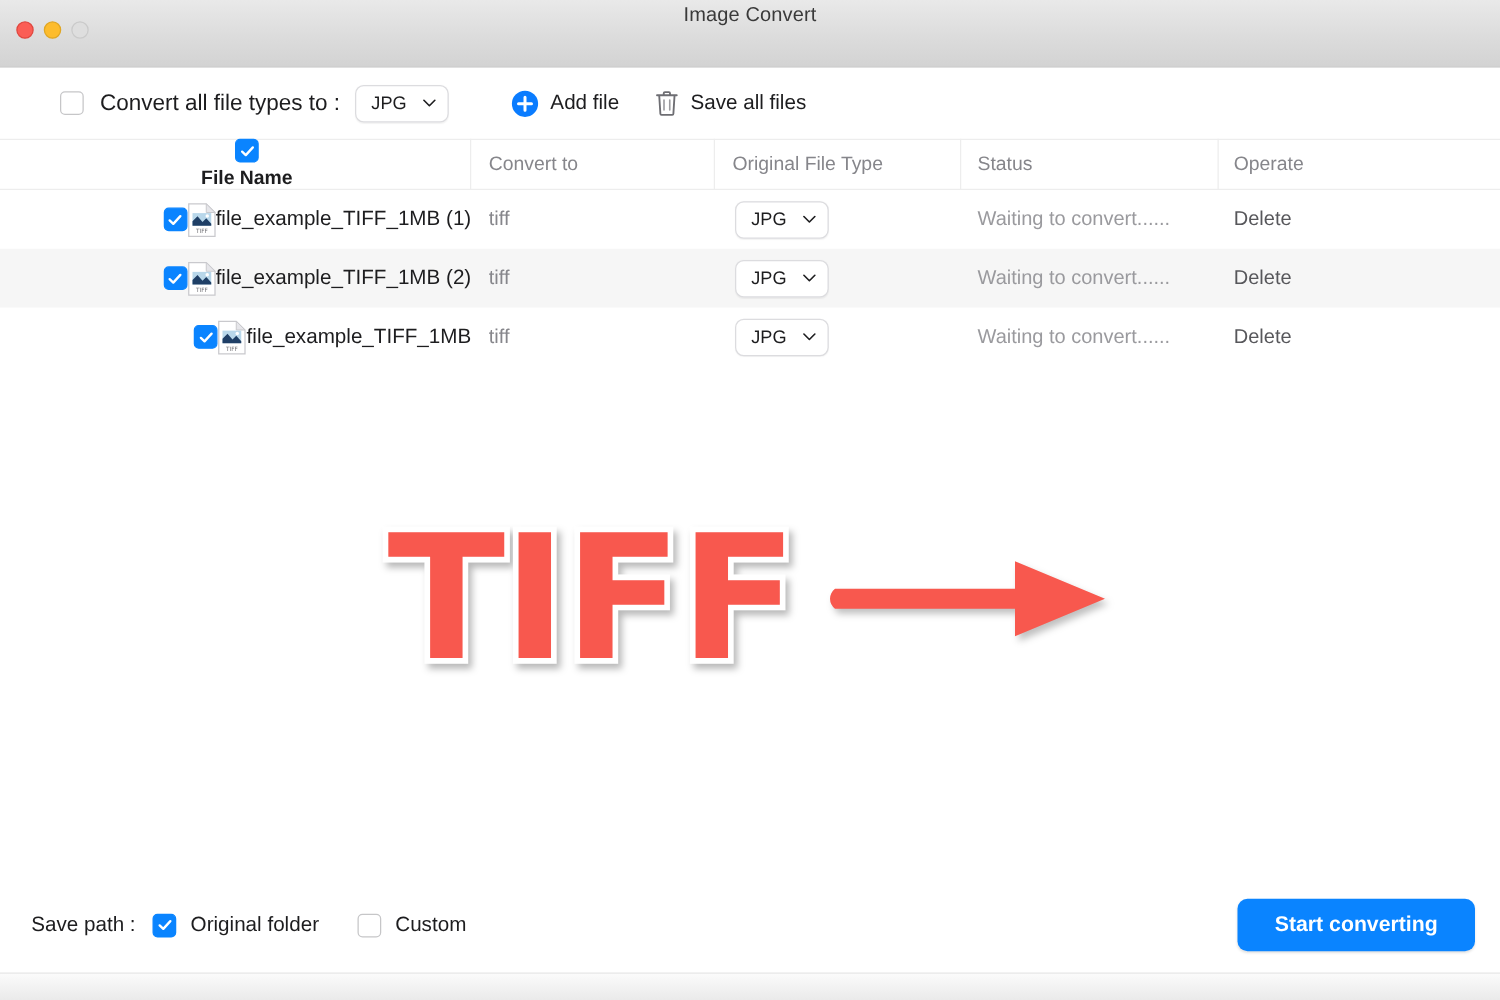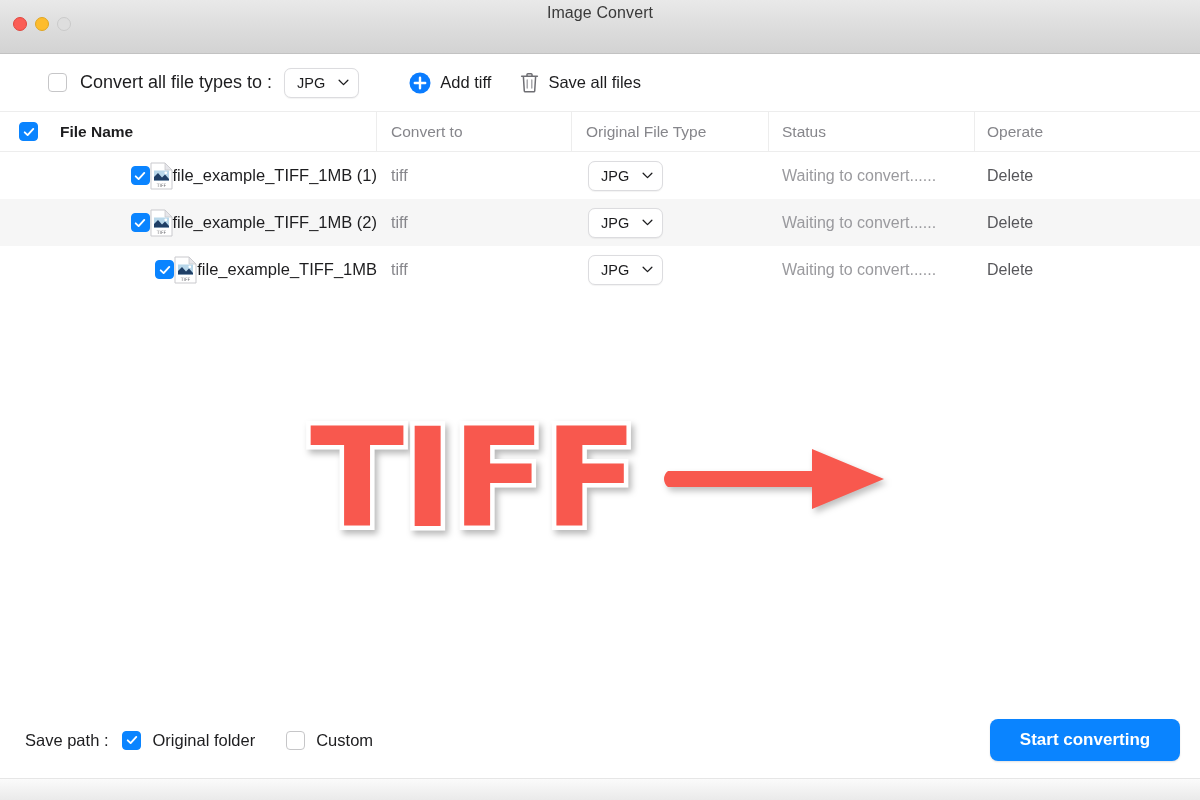--- a/index.html
+++ b/index.html
@@ -92,21 +92,21 @@
     border-top: 1px solid #ededed;
     border-bottom: 1px solid #ededed;
     font-size: 15.5px; color: #86868b;
   }
   .thead .col { height: 41px; display: flex; align-items: center; }
   .col-name   { width: 377px; padding-left: 19px; border-right: 1px solid #ededed; }
   .col-type   { width: 197px; padding-left: 14px; border-right: 1px solid #ededed; }
   .col-conv   { width: 195px; padding-left: 14px; border-right: 1px solid #ededed; }
   .col-status { width: 206px; padding-left: 13px; border-right: 1px solid #ededed; }
   .col-oper   { width: 225px; padding-left: 12px; }
-  .thead .col-name { color: #1d1d1f; font-weight: bold; font-size: 15.5px; gap: 22px; }
+  .thead .col-name { color: #1d1d1f; font-weight: bold; font-size: 15.5px; gap: 4px; flex-direction: column; }
 
   .trow {
     height: 47px;
     display: flex; align-items: center;
     font-size: 16.5px; color: #1d1d1f;
   }
   .trow.alt { background: #f6f6f6; }
   .trow .col { height: 47px; display: flex; align-items: center; }
   .trow .col-name { border-right: none; justify-content: flex-end; }
   .trow .col-type, .trow .col-conv, .trow .col-status { border-right: none; }
@@ -195,21 +195,21 @@
       <svg class="chev" viewBox="0 0 12 8">
         <path d="M1 1.4 L6 6.4 L11 1.4" stroke="#1d1d1f" stroke-width="1.5" fill="none" stroke-linecap="round" stroke-linejoin="round"></path>
       </svg>
     </span>
 
     <span class="tool-btn">
       <svg class="plus-icon" viewBox="0 0 22 22">
         <circle cx="11" cy="11" r="10.5" fill="#0a7cff"></circle>
         <path d="M11 5.8 V16.2 M5.8 11 H16.2" stroke="#ffffff" stroke-width="2.4" stroke-linecap="round"></path>
       </svg>
-      <span>Add tiff</span>
+      <span>Add file</span>
     </span>
 
     <span class="tool-btn second">
       <svg class="trash-icon" viewBox="0 0 19 21">
         <path d="M1.6 4.2 H17.4" stroke="#6e6e73" stroke-width="1.5" stroke-linecap="round"></path>
         <path d="M7 4.2 V2.6 a0.9 0.9 0 0 1 0.9-0.9 h3.2 a0.9 0.9 0 0 1 0.9 0.9 V4.2" stroke="#6e6e73" stroke-width="1.5" fill="none" stroke-linejoin="round"></path>
         <path d="M3.4 4.8 L4.3 19 a0.9 0.9 0 0 0 0.9 0.85 h8.6 a0.9 0.9 0 0 0 0.9-0.85 L15.6 4.8" stroke="#6e6e73" stroke-width="1.5" fill="none" stroke-linejoin="round"></path>
         <path d="M7.2 8 V16 M11.8 8 V16" stroke="#9b9b9f" stroke-width="1.3" stroke-linecap="round"></path>
       </svg>
       <span>Save all files</span>

